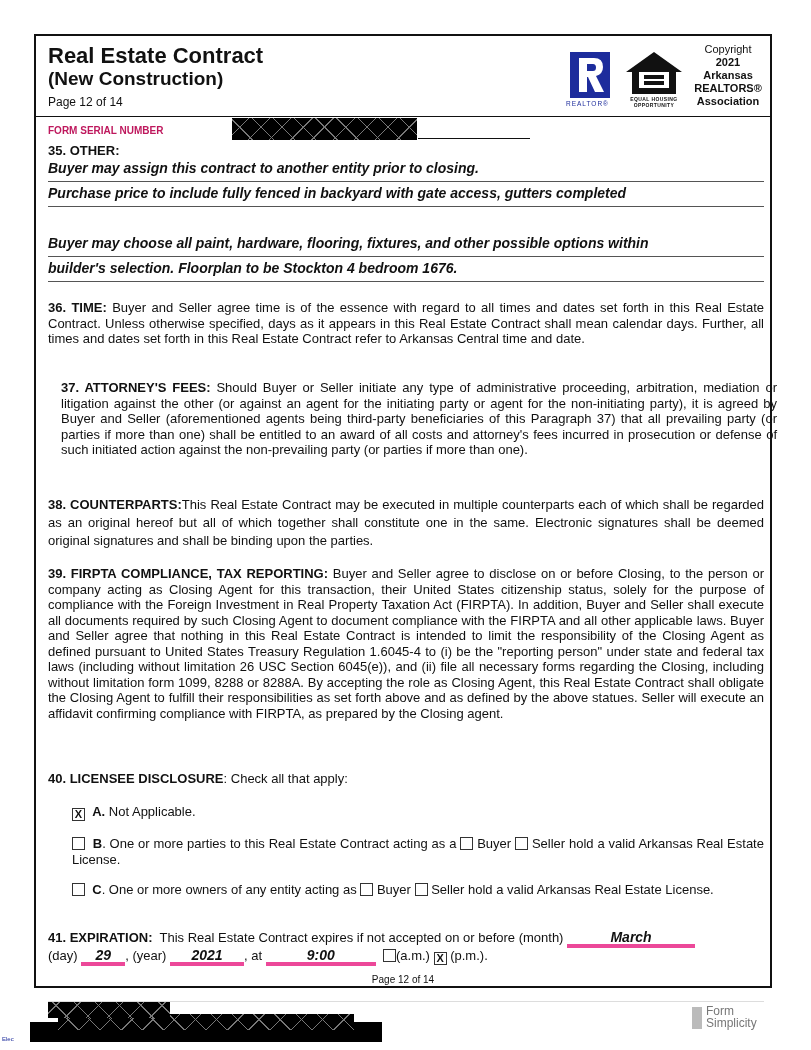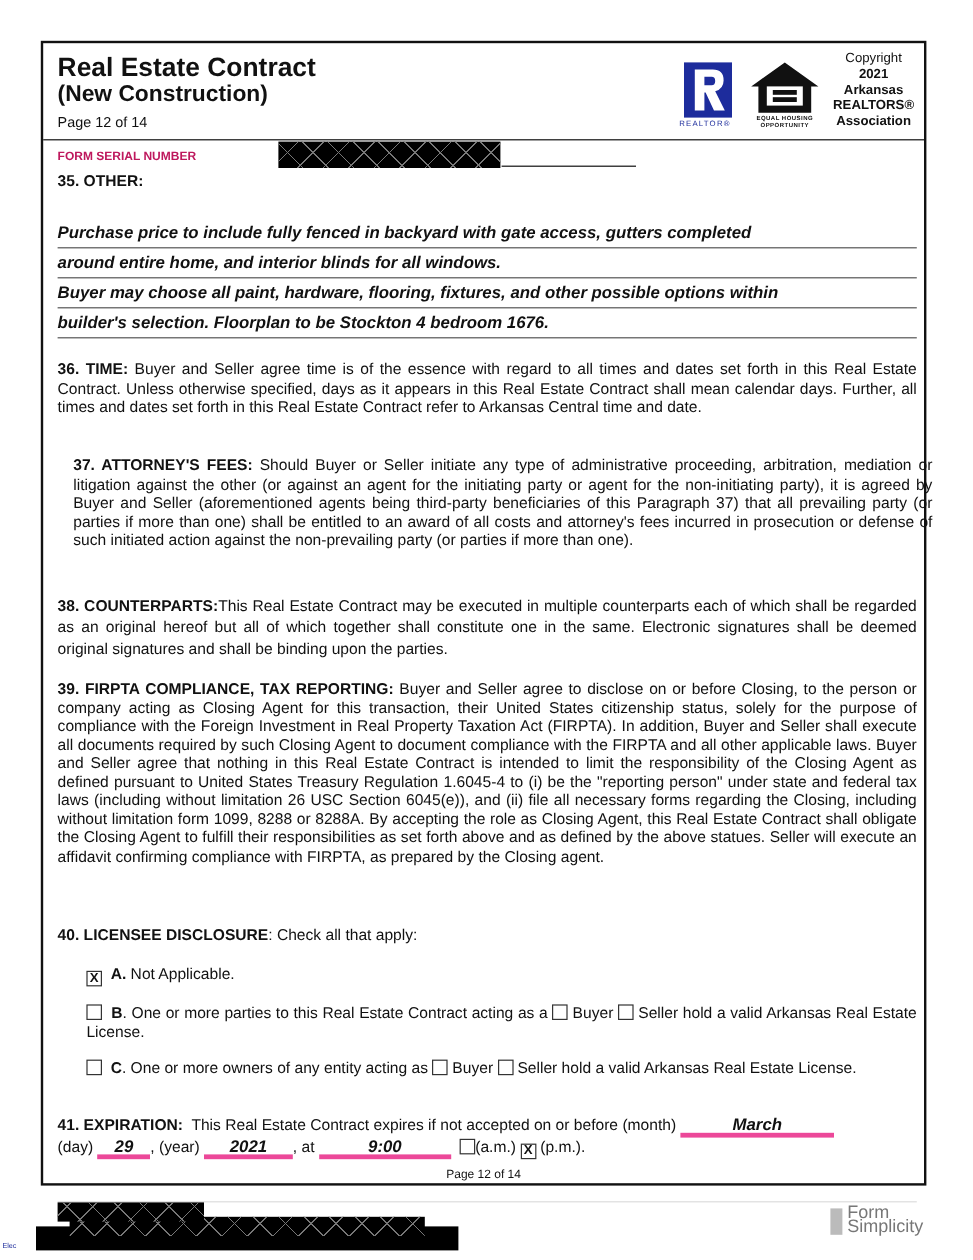--- a/index.html
+++ b/index.html
@@ -36,21 +36,21 @@
   .opt { position: absolute; left: 36px; width: 692px; font-size: 13px; line-height: 15.5px; text-align: justify; }
   .blank { display: inline-block; border-bottom: 4px solid #ec4899; text-align: center; font-style: italic; font-weight: bold; font-size: 14px; line-height: 14px; }
   .footer-page { position: absolute; left: 0; width: 734px; top: 938px; text-align: center; font-size: 10px; }
   .bottom-rule { position: absolute; left: 48px; top: 1001px; width: 716px; border-top: 1px solid #ddd; }
   .bot-redact-1 { position: absolute; left: 48px; top: 1002px; width: 122px; height: 16px; }
   .bot-redact-2 { position: absolute; left: 58px; top: 1014px; width: 296px; height: 16px; }
   .bot-redact-3 { position: absolute; left: 30px; top: 1022px; width: 352px; height: 20px; background: #000; }
   .elec { position: absolute; left: 2px; top: 1036px; font-size: 6px; color: #1d2c9c; }
   .fs-logo { position: absolute; left: 692px; top: 1005px; width: 80px; height: 26px; }
   .fs-icon { position: absolute; left: 0; top: 2px; width: 10px; height: 22px; background: #bbb; }
-  .fs-text { position: absolute; left: 14px; top: 0; font-size: 15px; line-height: 12px; color: #777; }
+  .fs-text { position: absolute; left: 14px; top: 0; font-size: 12px; line-height: 12px; color: #777; }
 </style>
 </head>
 <body>
 
 <div class="page">
 
   <div class="header">
     <div class="title1">Real Estate Contract</div>
     <div class="title2">(New Construction)</div>
     <div class="pageno">Page 12 of 14</div>
@@ -86,22 +86,22 @@
     </div>
   </div>
 
   <div class="serial-row">
     <span class="serial-label">FORM SERIAL NUMBER</span>
   </div>
   <div class="serial-redact redact" style="position:absolute;left:196px;top:82px;"></div>
   <div class="serial-line" style="position:absolute;left:382px;top:102px;"></div>
 
   <div class="sec-head" style="top:107px;text-align:right;">35. OTHER:</div>
+  <div class="fill-line" style="top:121px;">Buyer may assign this contract to another entity prior to closing.</div>
   <div class="fill-line" style="top:146px;">Purchase price to include fully fenced in backyard with gate access, gutters completed</div>
-  <div class="fill-line" style="top:171px;">around entire home, and interior blinds for all windows.</div>
   <div class="fill-line" style="top:196px;">Buyer may choose all paint, hardware, flooring, fixtures, and other possible options within</div>
   <div class="fill-line" style="top:221px;">builder's selection. Floorplan to be Stockton 4 bedroom 1676.</div>
 
   <div class="para" style="top:264px;">
     <b>36. TIME:</b>
     <span>Buyer and Seller agree time is of the essence with regard to all times and dates set forth in this Real Estate Contract. Unless otherwise specified, days as it appears in this Real Estate Contract shall mean calendar days. Further, all times and dates set forth in this Real Estate Contract refer to Arkansas Central time and date.</span>
   </div>
 
   <div class="para" style="top:344px;margin-left:13px;">
     <b>37. ATTORNEY'S FEES:</b>

